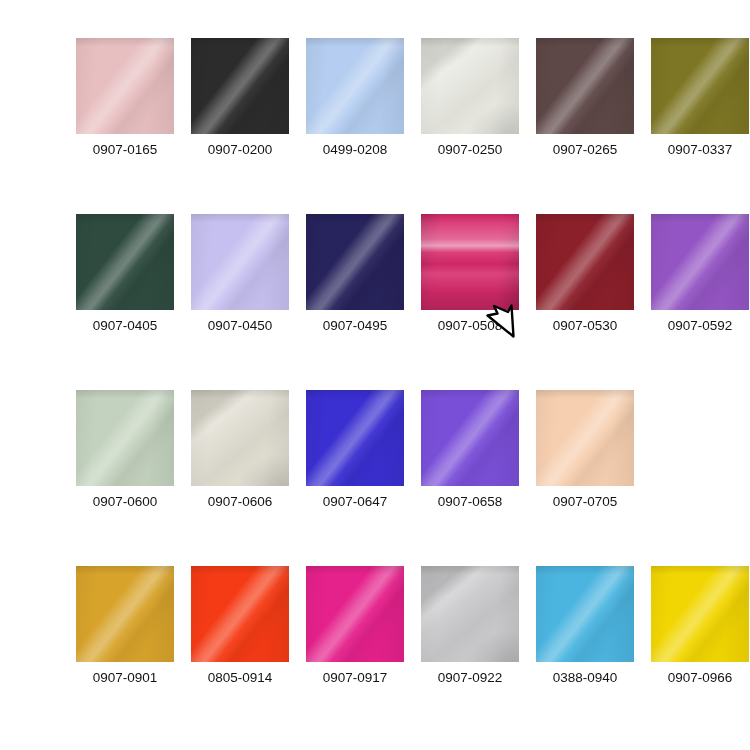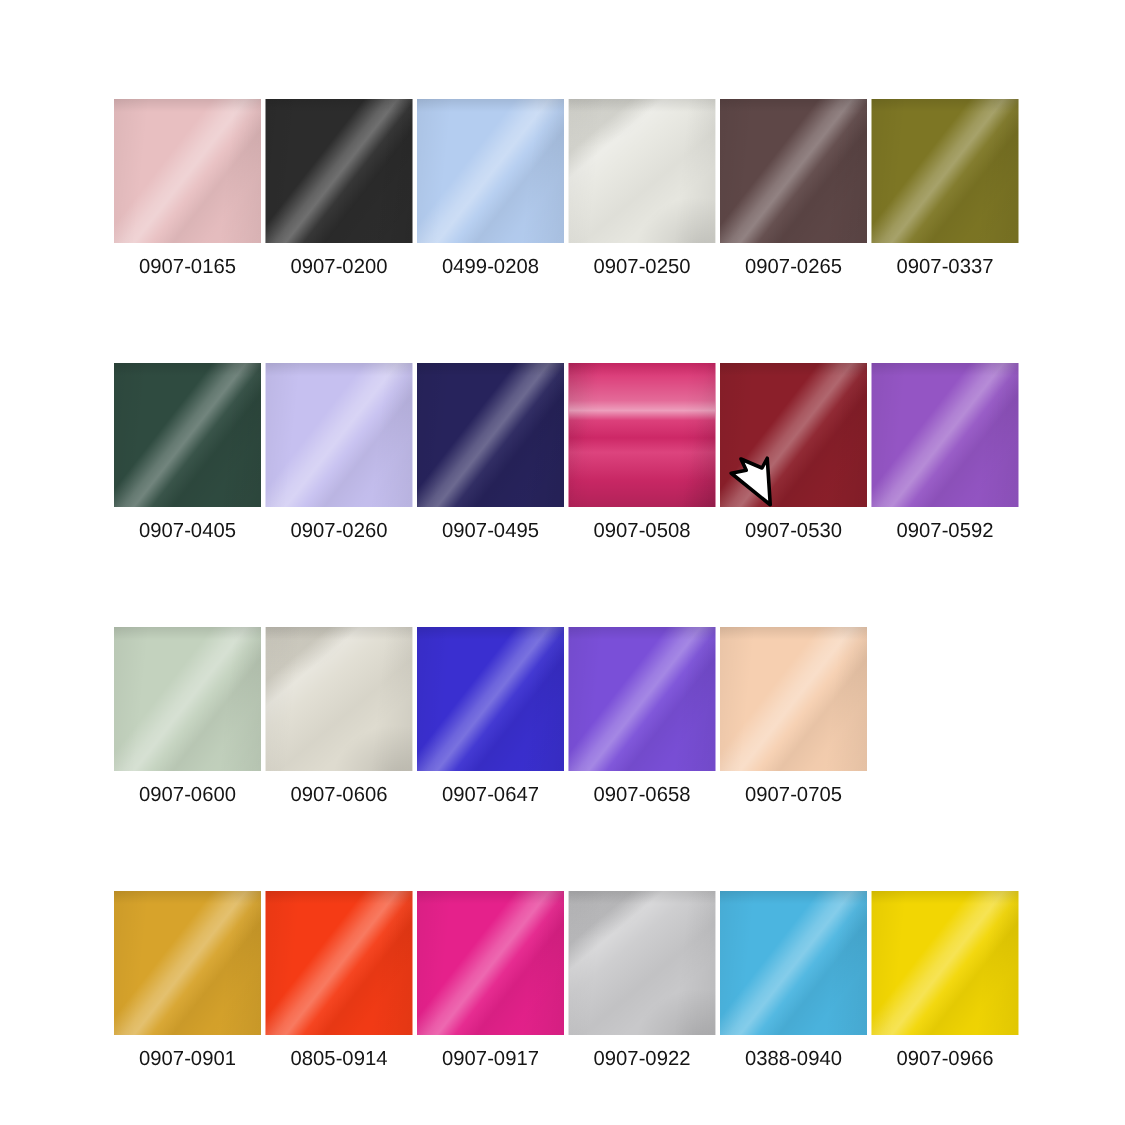--- a/index.html
+++ b/index.html
@@ -13,24 +13,25 @@
   #swatch-grid{
     position:absolute;
     left:0; top:0;
     width:750px; height:750px;
     box-sizing:border-box;
     padding:10px 0 0 0;
   }
   .swatch-row{
     display:flex;
     justify-content:flex-start;
-    align-items:flex-end;
+    align-items:center;
     margin:0 0 0 0;
     height:176px;
     padding-left:76px;
+    gap:14px;
   }
   .swatch-row.centered{
     justify-content:center;
     padding-left:0;
   }
   .swatch-cell{
     width:98px;
     margin-right:3px;
     display:flex;
     flex-direction:column;
@@ -158,21 +159,21 @@
           <span class="sheen"></span>
           <span class="shade"></span>
         </div>
         <div class="swatch-label">0907-0405</div>
       </div>
       <div class="swatch-cell">
         <div class="swatch-chip" style="background-color: rgb(198, 192, 240);">
           <span class="sheen"></span>
           <span class="shade"></span>
         </div>
-        <div class="swatch-label">0907-0260</div>
+        <div class="swatch-label">0907-0450</div>
       </div>
       <div class="swatch-cell">
         <div class="swatch-chip" style="background-color: rgb(39, 35, 92);">
           <span class="sheen"></span>
           <span class="shade"></span>
         </div>
         <div class="swatch-label">0907-0495</div>
       </div>
       <div class="swatch-cell">
         <div class="swatch-chip crinkle" style="background-color: rgb(216, 42, 108);">

